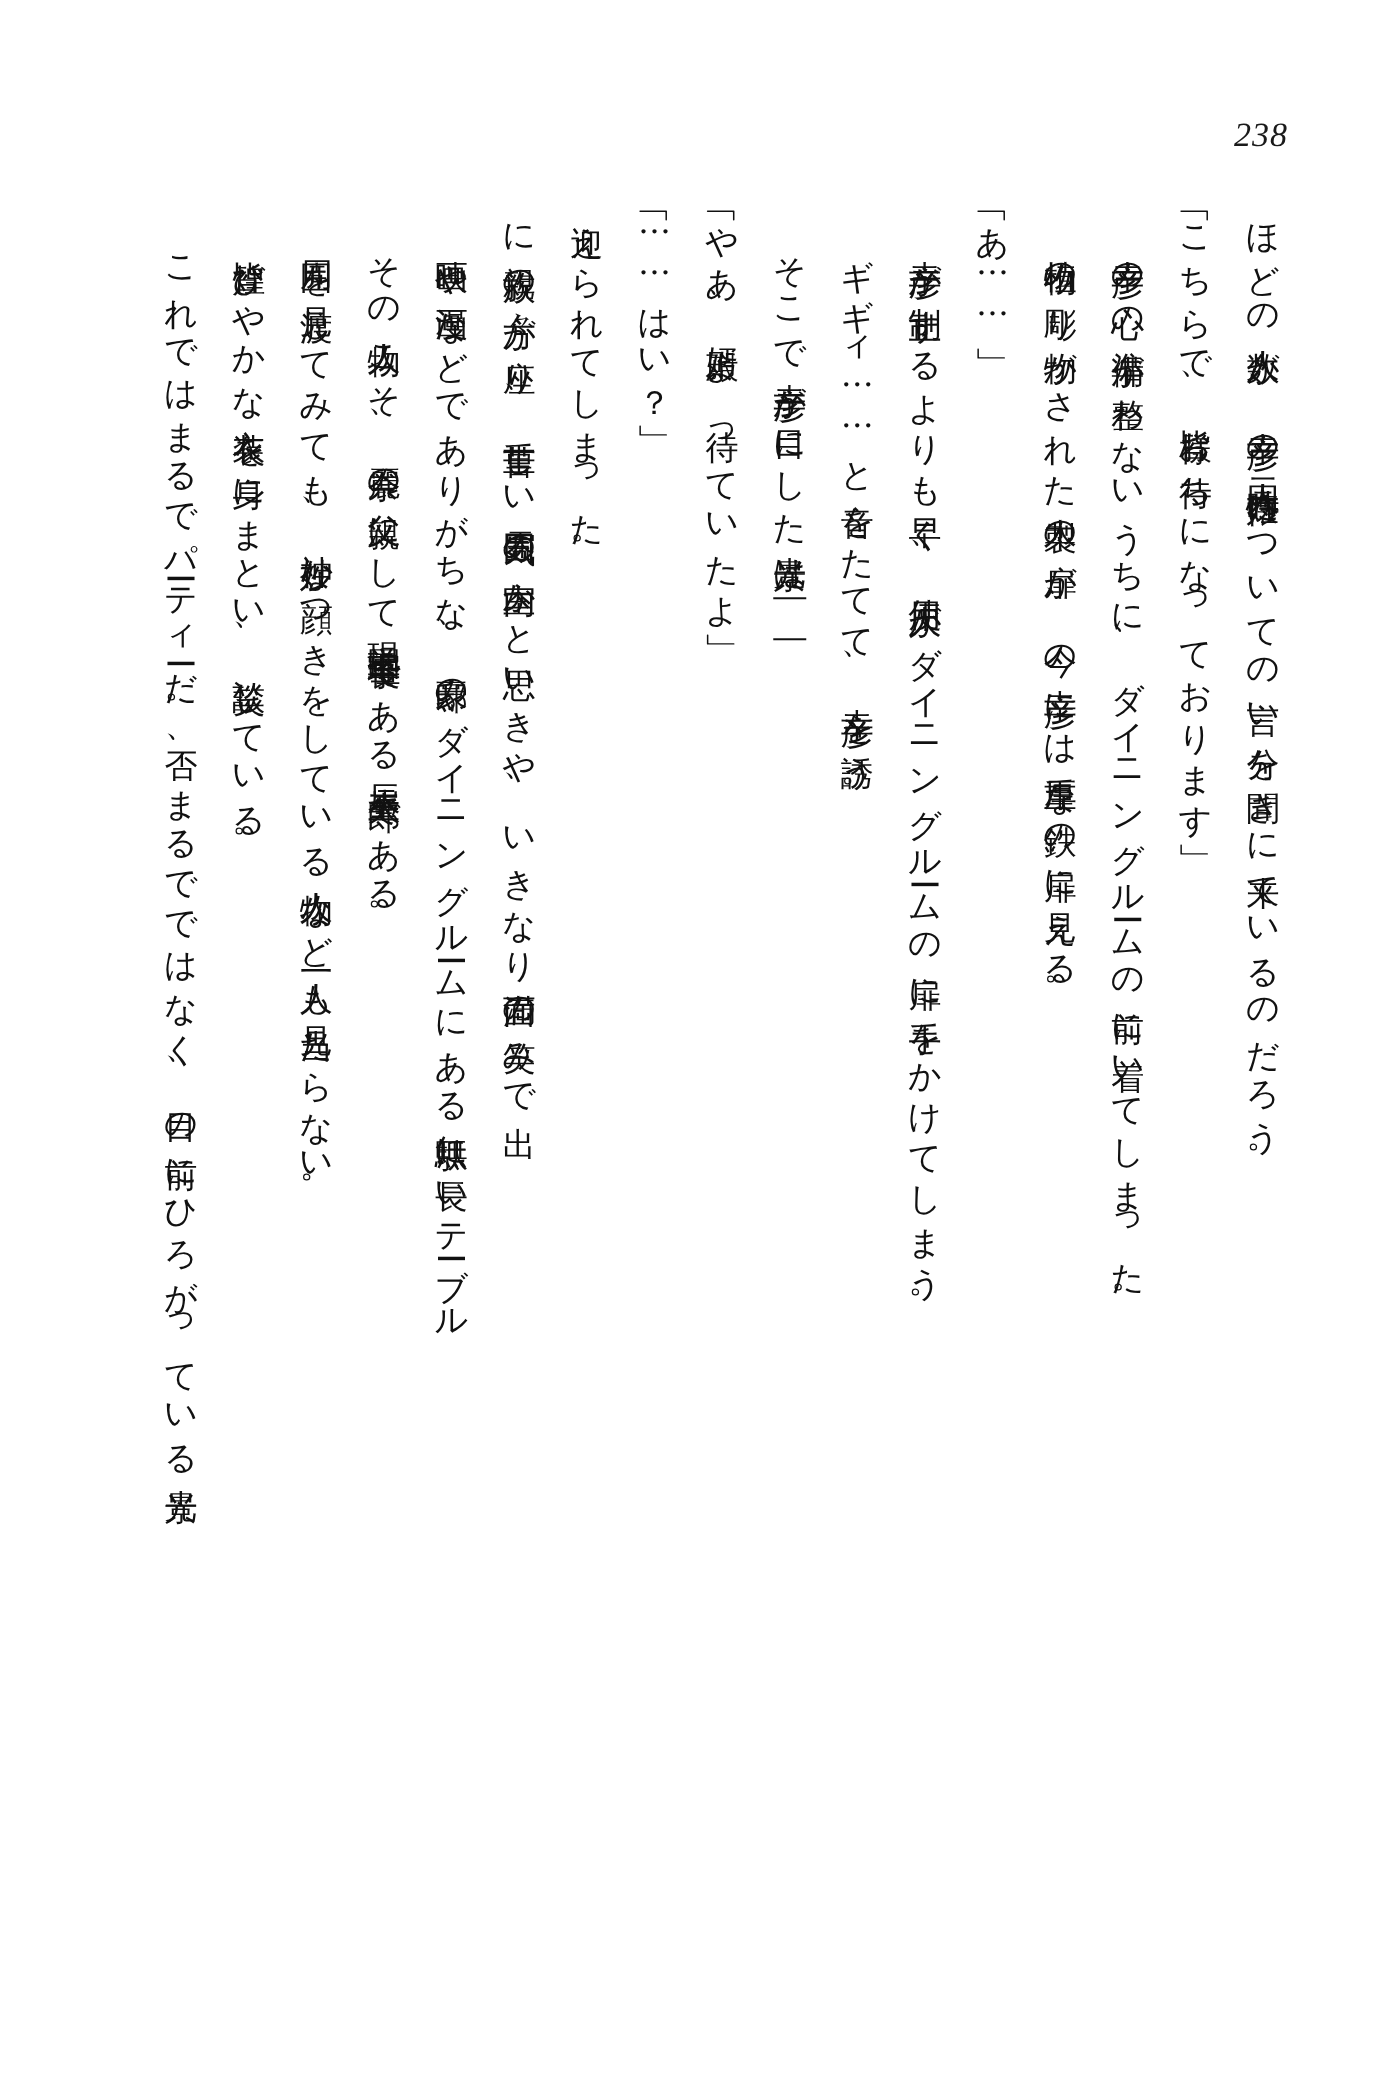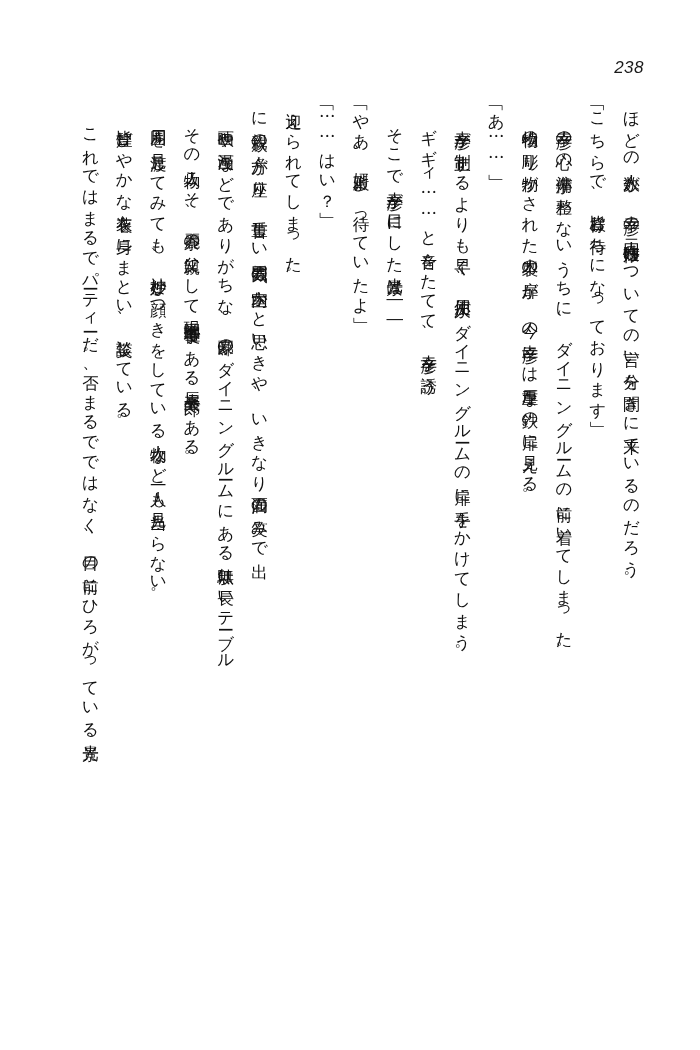--- a/index.html
+++ b/index.html
@@ -15,21 +15,21 @@
     width: 700px;
     height: 1050px;
     background: #ffffff;
     overflow: hidden;
     box-sizing: border-box;
   }
   .page-number {
     position: absolute;
     top: 58px;
     right: 56px;
-    font-family: Liberation Sans, sans-serif;
+    font-family: Liberation Serif, serif;
     font-style: italic;
     font-size: 17px;
     color: #1a1a1a;
     letter-spacing: 0.5px;
   }
   .text-body {
     position: absolute;
     top: 100px;
     right: 52px;
     left: 52px;

